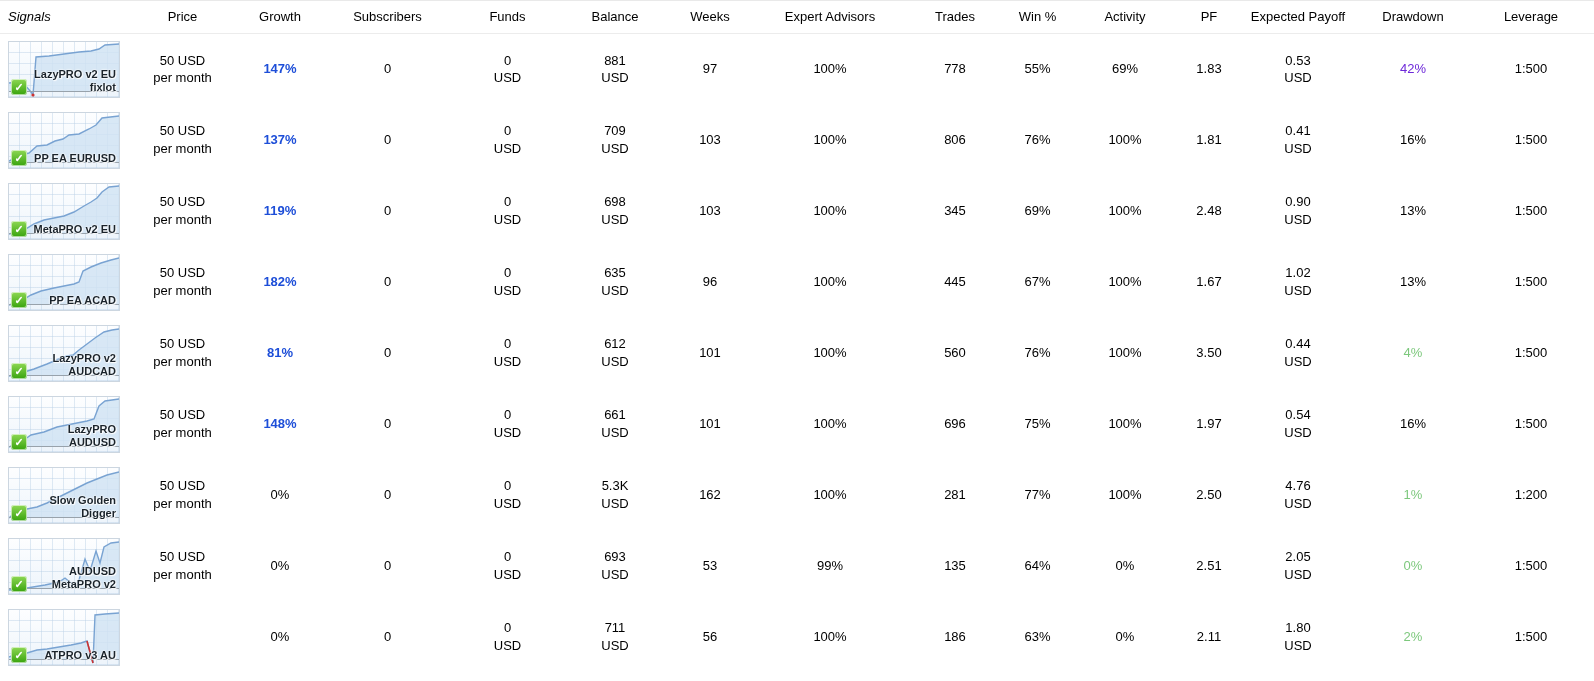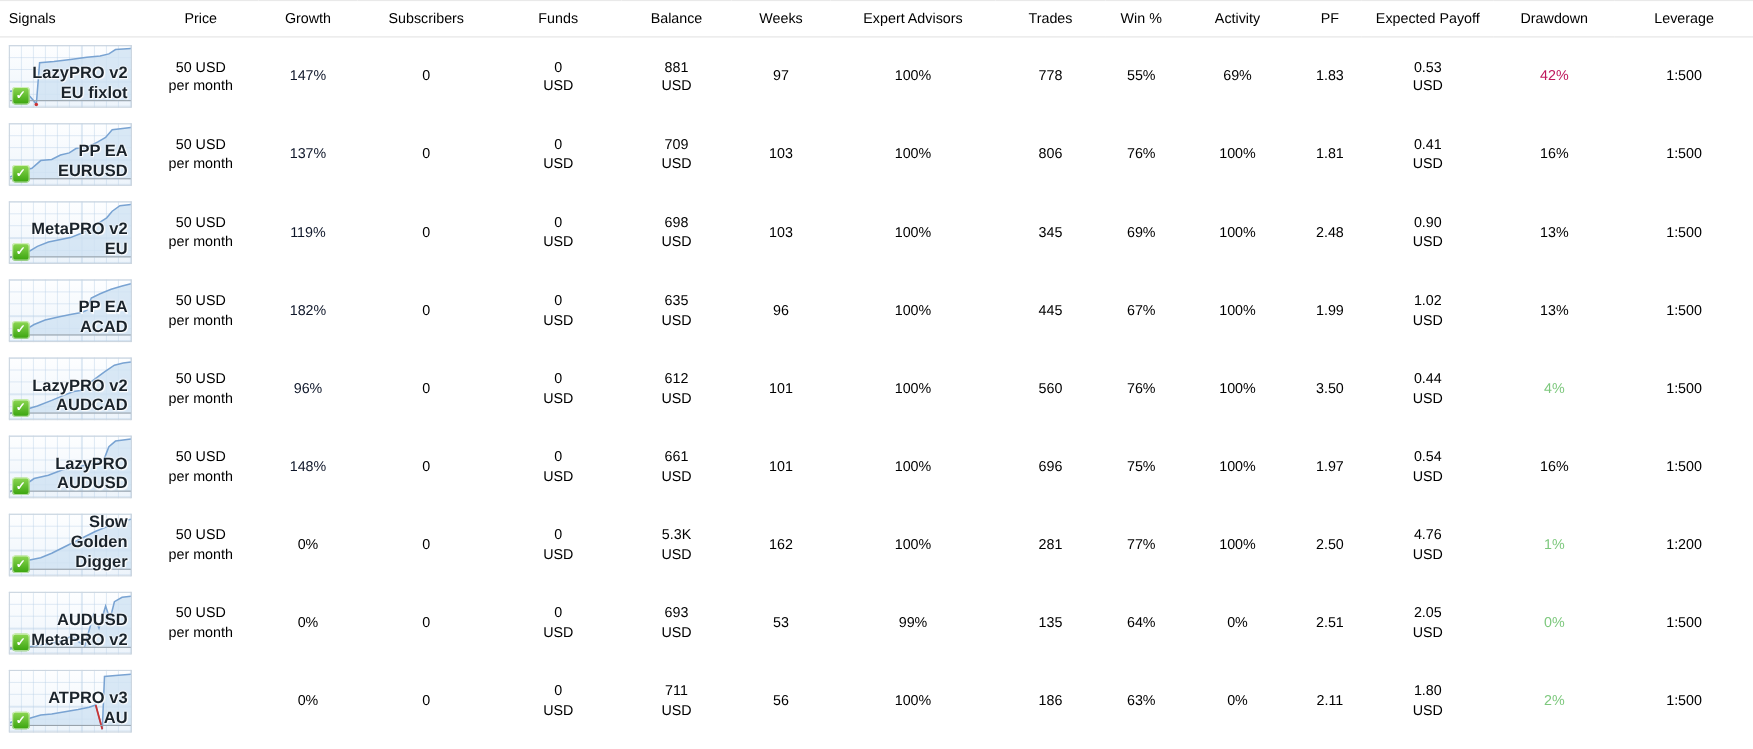--- a/index.html
+++ b/index.html
@@ -1,38 +1,38 @@
 <!DOCTYPE html>
 <html><head>
 <meta charset="utf-8">
 <style>
   html,body{margin:0;padding:0;background:#fff;color:#000;font-family:"Liberation Sans",sans-serif;}
   .wrap{width:1594px;height:681px;overflow:hidden;background:#fff;}
   table{border-collapse:collapse;table-layout:fixed;width:1594px;border-top:1px solid #e9e9e9;}
   thead th{font-size:13px;font-weight:normal;color:#000;padding:8px 0 9px;border-bottom:1px solid #ececec;white-space:nowrap;cursor:pointer;}
-  thead th.col-signals{text-align:left;padding-left:8px;}
+  thead th.col-signals{text-align:left;padding-left:8px;font-style:italic;}
   tbody tr{height:71px;}
   tbody td{text-align:center;font-size:13px;vertical-align:middle;padding:0;line-height:1.35;}
   td.col-signals{padding-left:8px;text-align:left;}
   .two-line div{white-space:nowrap;}
-  .growth-blue{color:#0f172a;}
-  .dd-red{color:#be185d;}
+  .growth-blue{color:#1d4ed8;font-weight:bold;}
+  .dd-red{color:#6d28d9;}
   .dd-green{color:#7dc87d;}
   
   .thumb{position:relative;width:110px;height:55px;border:1px solid #ccd6e0;overflow:hidden;cursor:pointer;
     background-image:
       repeating-linear-gradient(to right, transparent 0, transparent 10px, rgba(185,208,230,.45) 10px, rgba(185,208,230,.45) 11px),
       repeating-linear-gradient(to bottom, transparent 0, transparent 10px, rgba(185,208,230,.45) 10px, rgba(185,208,230,.45) 11px),
       linear-gradient(180deg,#fdfeff,#edf4fb);}
   .thumb svg{position:absolute;left:0;top:0;}
   .axis{position:absolute;left:0;right:0;bottom:5px;height:1px;background:#98a2ab;}
   .badge{position:absolute;left:2px;bottom:2px;width:16px;height:16px;border-radius:3px;
     background:linear-gradient(180deg,#8ed854,#38a30d);color:#fff;font-size:11px;font-weight:bold;
     line-height:16px;text-align:center;box-shadow:0 0 0 1px rgba(255,255,255,.6) inset;}
-  .thumb-name{position:absolute;right:3px;bottom:3px;max-width:90px;text-align:right;font-size:15px;font-weight:bold;
+  .thumb-name{position:absolute;right:3px;bottom:3px;max-width:90px;text-align:right;font-size:11px;font-weight:bold;
     color:#1a232b;line-height:1.18;text-shadow:0 0 2px #fff,0 0 2px #fff,1px 1px 1px #fff;}
 </style>
 </head>
 <body>
 
 <div class="wrap">
   <table>
     <colgroup id="cols">
         <col style="width: 130px;">
         <col style="width: 105px;">
@@ -287,21 +287,21 @@
           <td class="">
             <div>445</div>
           </td>
           <td class="">
             <div>67%</div>
           </td>
           <td class="">
             <div>100%</div>
           </td>
           <td class="">
-            <div>1.99</div>
+            <div>1.67</div>
           </td>
           <td class="two-line">
             <div>1.02</div>
             <div>USD</div>
           </td>
           <td class="">
             <div>13%</div>
           </td>
           <td class="">
             <div>1:500</div>
@@ -317,21 +317,21 @@
               <div class="axis"></div>
               <div class="badge">✓</div>
               <div class="thumb-name">LazyPRO v2 AUDCAD</div>
             </div>
           </td>
           <td class="two-line">
             <div>50 USD</div>
             <div>per month</div>
           </td>
           <td class="">
-            <div class="growth-blue">96%</div>
+            <div class="growth-blue">81%</div>
           </td>
           <td class="">
             <div>0</div>
           </td>
           <td class="two-line">
             <div>0</div>
             <div>USD</div>
           </td>
           <td class="two-line">
             <div>612</div>

